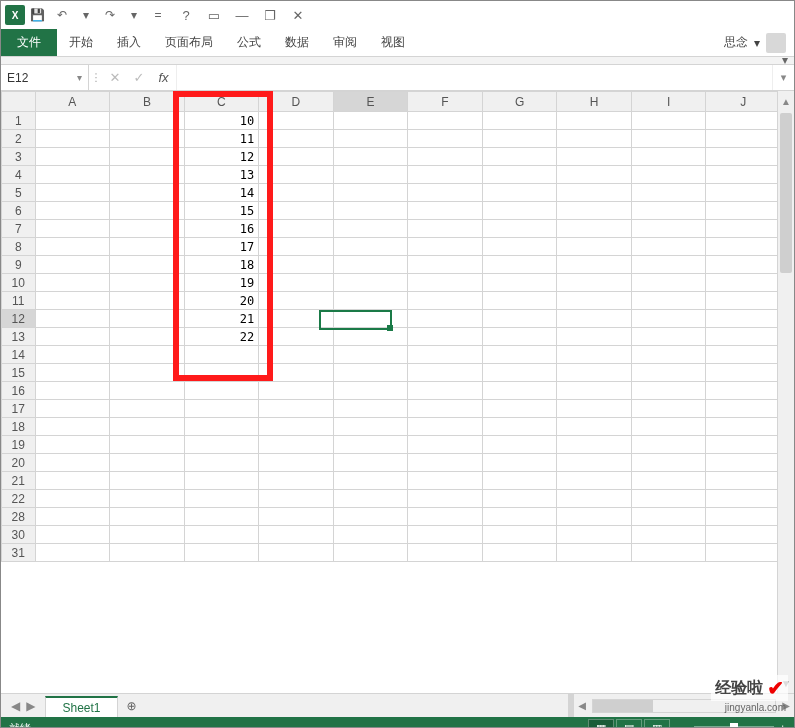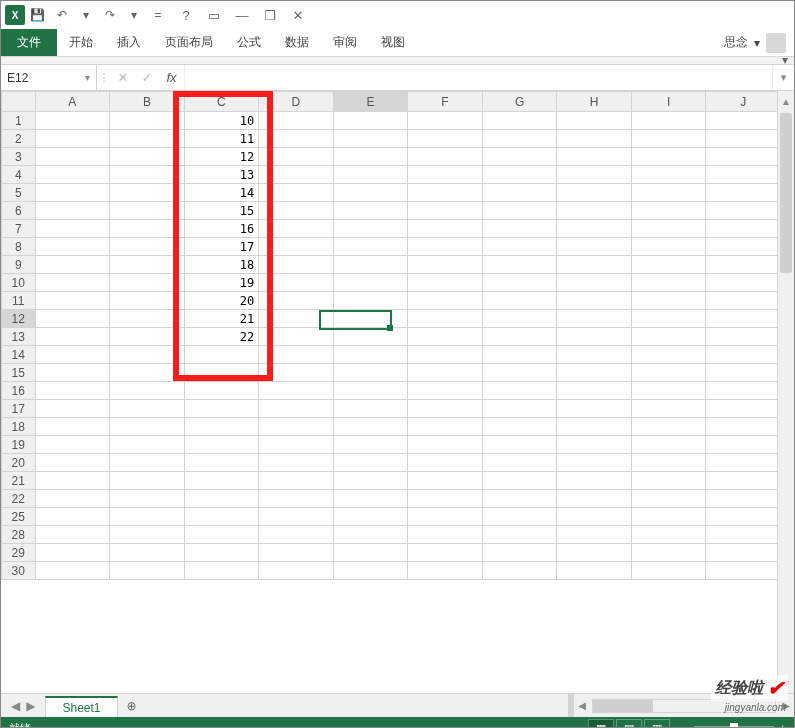--- a/index.html
+++ b/index.html
@@ -21,21 +21,21 @@
 .ribbon .spacer { flex: 1; }
 .ribbon .user { display: flex; align-items: center; gap: 6px; padding-right: 8px; color: #444; }
 .ribbon .user .avatar { width: 20px; height: 20px; background: #d8d8d8; border-radius: 2px; }
 
 
 .ribbon-body { height: 8px; background: #f3f3f3; border-bottom: 1px solid #d4d4d4; position: relative; }
 .ribbon-body .expand { position: absolute; right: 6px; top: -4px; color: #666; font-size: 12px; }
 
 
 .fbar { height: 26px; display: flex; align-items: stretch; border-bottom: 1px solid #d4d4d4; background: #fff; }
-.fbar .namebox { width: 96px; border-right: 1px solid #d4d4d4; display: flex; align-items: center; padding: 0 6px; font-size: 12px; color: #333; justify-content: space-between; }
+.fbar .namebox { width: 88px; border-right: 1px solid #d4d4d4; display: flex; align-items: center; padding: 0 6px; font-size: 12px; color: #333; justify-content: space-between; }
 .fbar .namebox .dd { color: #888; font-size: 10px; }
 .fbar .sep { width: 14px; display:flex; align-items:center; justify-content:center; color:#aaa; font-size:11px;}
 .fbar .fbtn { width: 24px; display: flex; align-items: center; justify-content: center; color: #bbb; font-size: 13px; }
 .fbar .fx { width: 26px; display: flex; align-items: center; justify-content: center; font-style: italic; color: #555; font-size: 13px; border-right: 1px solid #eee;}
 .fbar .finput { flex: 1; padding: 0 6px; display: flex; align-items: center; font-size: 12px; }
 .fbar .expandf { width: 22px; display:flex; align-items:center; justify-content:center; color:#888; font-size:11px; border-left:1px solid #eee;}
 
 
 .grid-wrap { position: relative; height: 602px; display: flex; }
 .grid { flex: 1; overflow: hidden; position: relative; }
@@ -77,21 +77,21 @@
 
 .status { height: 22px; background: #217346; display: flex; align-items: center; color: #fff; font-size: 11px; padding: 0 8px; }
 .status .s-spacer { flex: 1; }
 .status .viewbtn { width: 26px; height: 18px; display: flex; align-items: center; justify-content: center; margin: 0 1px; border:1px solid rgba(255,255,255,0.3);}
 .status .viewbtn.active { background:#1a5c38;}
 .status .zoom { display: flex; align-items: center; gap: 6px; margin-left: 10px; }
 .status .ztrack { width: 80px; height: 4px; background: rgba(255,255,255,0.4); position: relative; }
 .status .ztrack .zthumb { position: absolute; left: 50%; top: -3px; width: 8px; height: 10px; background: #fff; transform: translateX(-50%);}
 
 
-.watermark { position: absolute; right: 6px; bottom: 26px; font-size: 16px; font-weight: bold; color: #333; background: rgba(255,255,255,0.7); padding: 1px 4px; display:flex; align-items:center; gap:4px;font-style:italic;}
+.watermark { position: absolute; right: 6px; bottom: 26px; font-size: 16px; font-weight: bold; color: #333; background: rgba(255,255,255,0.7); padding: 1px 4px; display:flex; align-items:center; gap:4px;}
 .watermark .brand1 { color:#444; }
 .watermark .check { color:#e00; font-size:20px; }
 .watermark .sub { position:absolute; right:2px; bottom:-12px; font-size:10px; font-weight:normal; color:#666;}
 </style>
 </head>
 <body>
 
 <div class="titlebar">
   <div class="qat">
     <div class="xl-icon">X</div>
@@ -443,60 +443,47 @@
             <td></td>
             <td></td>
             <td></td>
             <td></td>
             <td></td>
             <td></td>
             <td></td>
             <td></td>
           </tr>
           <tr>
-            <th>25</th>
-            <td></td>
-            <td></td>
-            <td></td>
-            <td></td>
-            <td></td>
-            <td></td>
-            <td></td>
-            <td></td>
-            <td></td>
-            <td></td>
-          </tr>
-          <tr>
             <th>28</th>
             <td></td>
             <td></td>
             <td></td>
             <td></td>
             <td></td>
             <td></td>
             <td></td>
             <td></td>
             <td></td>
             <td></td>
           </tr>
           <tr>
-            <th>29</th>
-            <td></td>
-            <td></td>
-            <td></td>
-            <td></td>
-            <td></td>
-            <td></td>
-            <td></td>
-            <td></td>
-            <td></td>
-            <td></td>
-          </tr>
-          <tr>
             <th>30</th>
+            <td></td>
+            <td></td>
+            <td></td>
+            <td></td>
+            <td></td>
+            <td></td>
+            <td></td>
+            <td></td>
+            <td></td>
+            <td></td>
+          </tr>
+          <tr>
+            <th>31</th>
             <td></td>
             <td></td>
             <td></td>
             <td></td>
             <td></td>
             <td></td>
             <td></td>
             <td></td>
             <td></td>
             <td></td>

